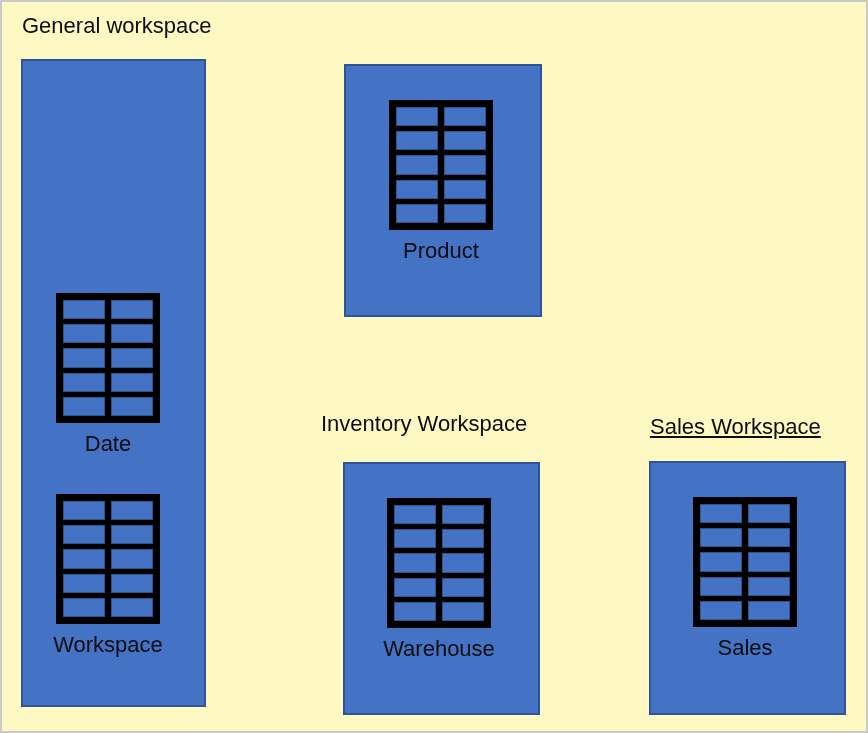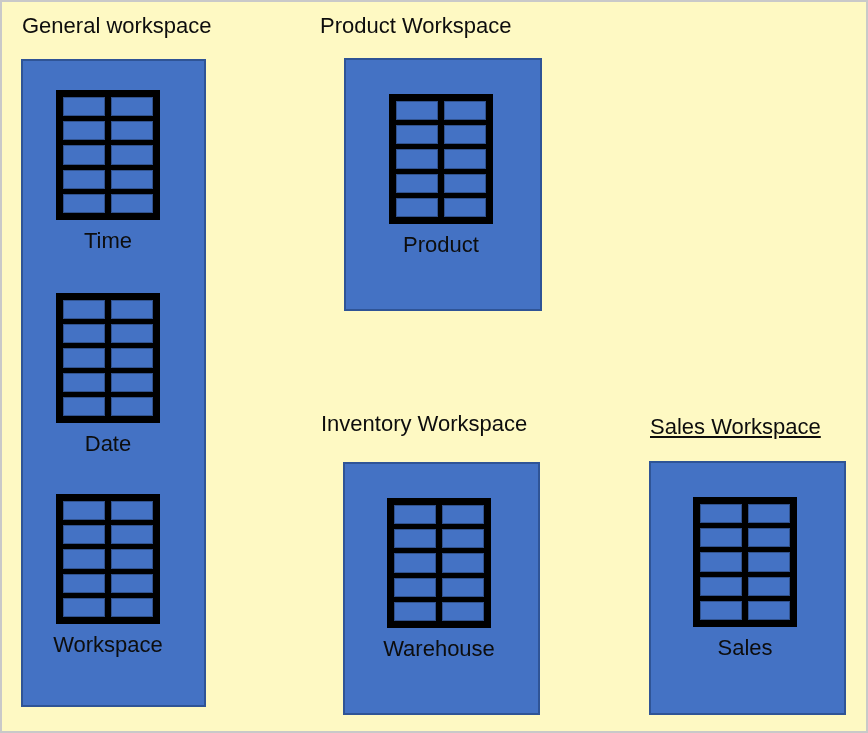--- a/index.html
+++ b/index.html
@@ -63,53 +63,38 @@
     color: var(--text-color);
     white-space: nowrap;
   }
   
   .t-general   { left: 20px;  top: 11px;  }
   .t-product   { left: 318px; top: 11px;  }
   .t-inventory { left: 319px; top: 409px; }
   .t-sales     { left: 648px; top: 412px; text-decoration: underline; }
   
   .b-general   { left: 19px;  top: 57px;  width: 185px; height: 648px; }
-  .b-product   { left: 342px; top: 56px;  width: 198px; height: 253px; }
+  .b-product   { left: 342px; top: 62px;  width: 198px; height: 253px; }
   .b-inventory { left: 341px; top: 460px; width: 197px; height: 253px; text-align: right; }
   .b-sales     { left: 647px; top: 459px; width: 197px; height: 254px; }
   
   .g-time      { left: 15px; top: 29px;  }
   .g-date      { left: 15px; top: 232px; }
   .g-currency  { left: 15px; top: 433px; }
   .g-product   { left: 25px; top: 34px;  }
   .g-warehouse { left: 24px; top: 34px;  }
   .g-sales     { left: 24px; top: 34px;  }
 </style>
 </head>
 <body>
 
 <div class="canvas">
 
   <div class="ws-title t-general">General workspace</div>
   <div class="ws-box b-general">
-    <div class="table-group g-time">
-      <div class="table-icon">
-          <div class="cell"></div>
-          <div class="cell"></div>
-          <div class="cell"></div>
-          <div class="cell"></div>
-          <div class="cell"></div>
-          <div class="cell"></div>
-          <div class="cell"></div>
-          <div class="cell"></div>
-          <div class="cell"></div>
-          <div class="cell"></div>
-        </div>
-      <div class="table-label">Time</div>
-    </div>
     <div class="table-group g-date">
       <div class="table-icon">
           <div class="cell"></div>
           <div class="cell"></div>
           <div class="cell"></div>
           <div class="cell"></div>
           <div class="cell"></div>
           <div class="cell"></div>
           <div class="cell"></div>
           <div class="cell"></div>
@@ -128,21 +113,20 @@
           <div class="cell"></div>
           <div class="cell"></div>
           <div class="cell"></div>
           <div class="cell"></div>
           <div class="cell"></div>
         </div>
       <div class="table-label">Workspace</div>
     </div>
   </div>
 
-  <div class="ws-title t-product">Product Workspace</div>
   <div class="ws-box b-product">
     <div class="table-group g-product">
       <div class="table-icon">
           <div class="cell"></div>
           <div class="cell"></div>
           <div class="cell"></div>
           <div class="cell"></div>
           <div class="cell"></div>
           <div class="cell"></div>
           <div class="cell"></div>

